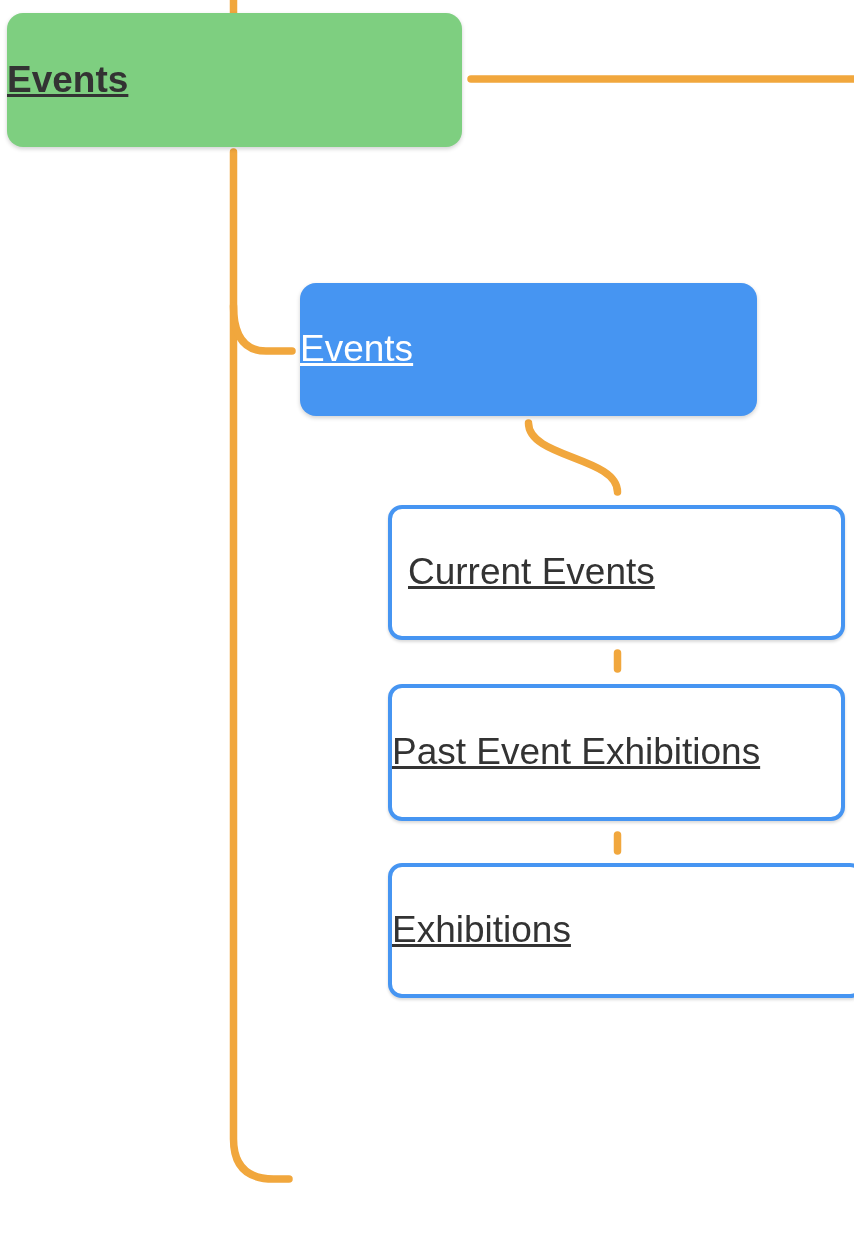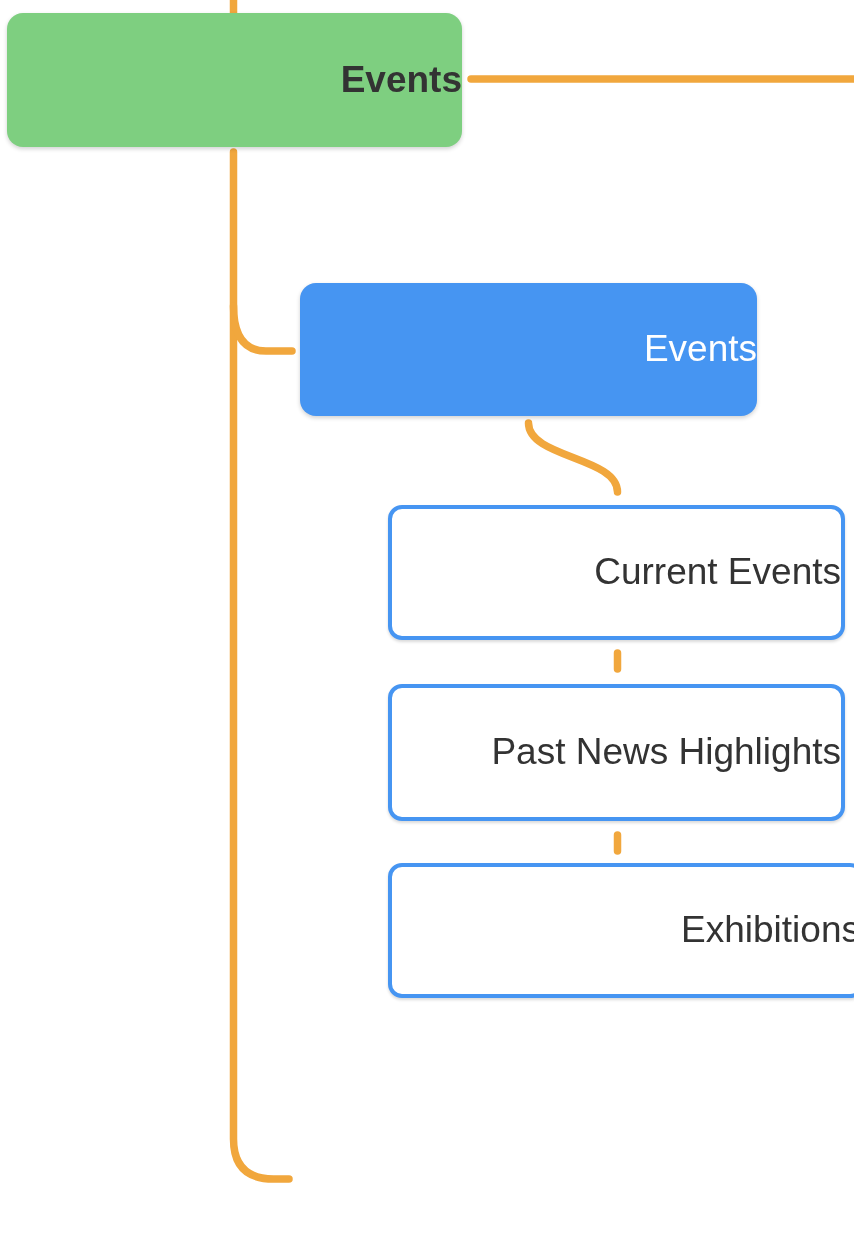--- a/index.html
+++ b/index.html
@@ -13,26 +13,27 @@
   }
   .connectors {
     position: absolute;
     left: 0; top: 0;
     pointer-events: none;
   }
   .node {
     position: absolute;
     display: flex;
     align-items: center;
-    justify-content: flex-end;
+    justify-content: flex-start;
     font-size: 37px;
     line-height: 1.1;
     color: var(--text-dark, #333333);
     box-sizing: border-box;
     text-align: center;
+    text-decoration: underline;
   }
   .node-root {
     background: var(--root-fill, #7ECF80);
     border-radius: 16px;
     font-weight: 700;
     box-shadow: 0 2px 4px rgba(0,0,0,0.18);
   }
   .node-section {
     background: var(--node-fill, #4695F2);
     color: var(--text-light, #ffffff);
@@ -63,26 +64,26 @@
   </svg>
 
   <div class="node node-root" style="left:7px; top:13px; width:455px; height:134px;">
     <span class="node-label">Events</span>
   </div>
 
   <div class="node node-section" style="left:300px; top:283px; width:457px; height:133px;">
     <span class="node-label">Events</span>
   </div>
 
-  <div class="node node-page" style="left:388px; top:505px; width:457px; height:135px;">
+  <div class="node node-page" style="left:388px; top:505px; width:457px; height:135px;padding-left:16px;">
     <span class="node-label">Current Events</span>
   </div>
 
   <div class="node node-page" style="left:388px; top:684px; width:457px; height:137px;">
-    <span class="node-label">Past News Highlights</span>
+    <span class="node-label">Past Event Exhibitions</span>
   </div>
 
   <div class="node node-page" style="left:388px; top:863px; width:476px; height:135px;">
     <span class="node-label">Exhibitions</span>
   </div>
 
 
 </div>
 
 </body></html>

